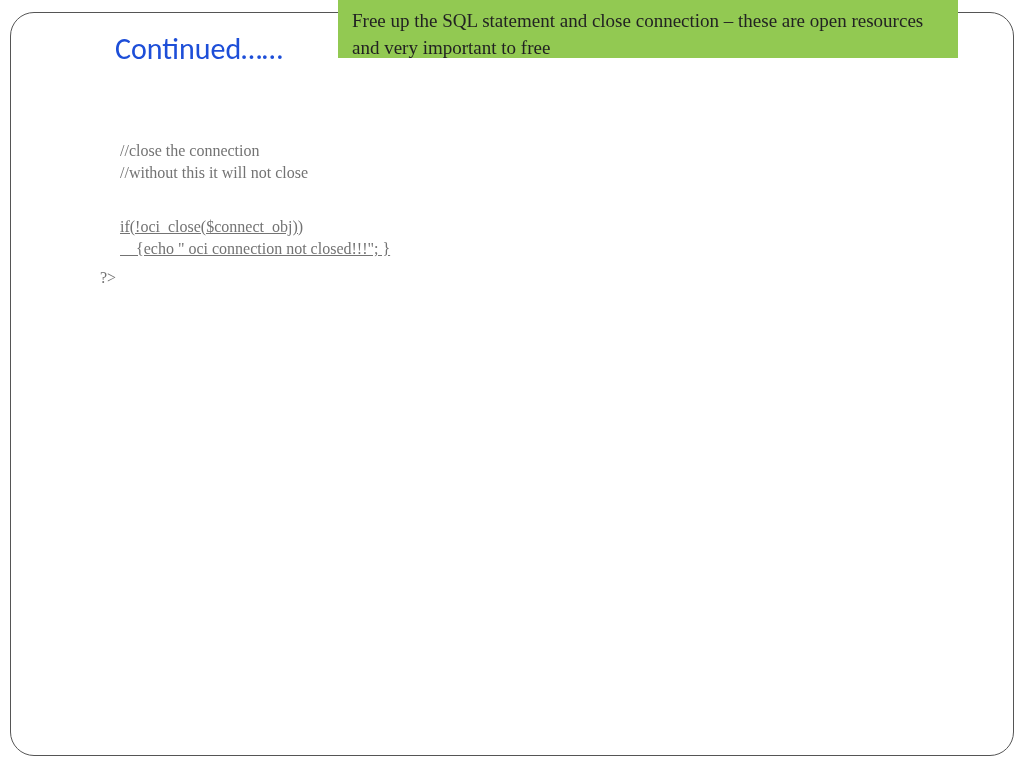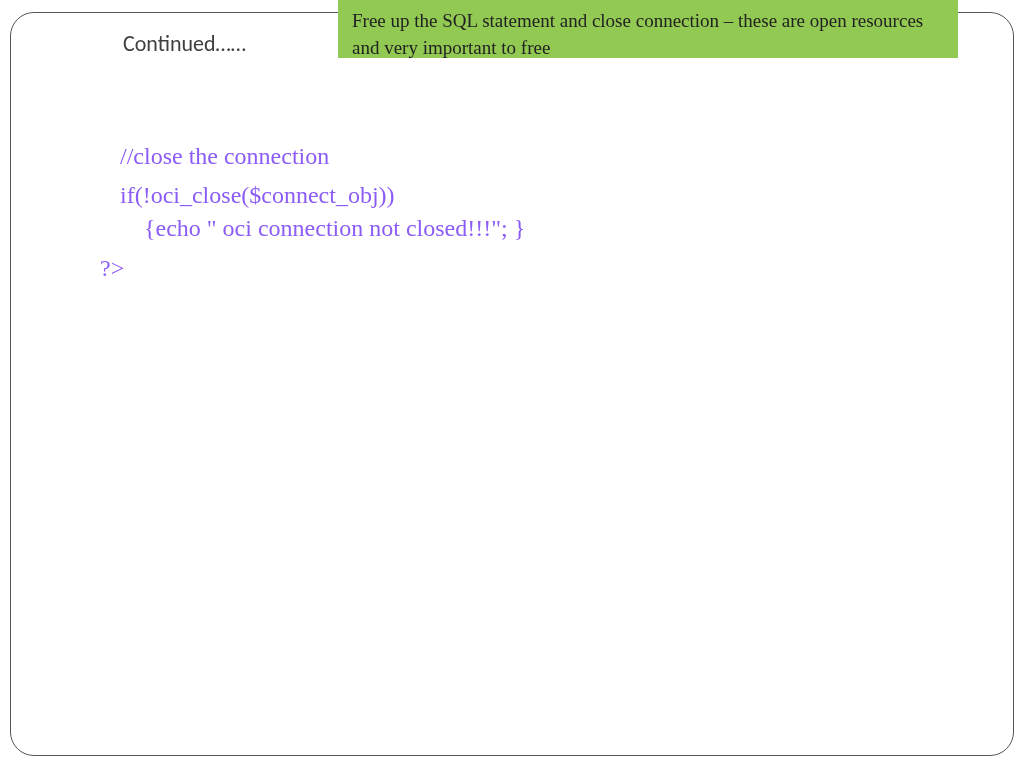--- a/index.html
+++ b/index.html
@@ -22,70 +22,71 @@
       right: 10px;
       bottom: 12px;
       border: 1.5px solid #555;
       border-radius: 24px;
     }
     .heading {
       position: absolute;
       top: 30px;
       left: 115px;
       font-family: Calibri, Arial, sans-serif;
-      font-size: 22px;
-      color: #404040;
+      font-size: 30px;
+      color: #1d4ed8;
       font-weight: 400;
-      margin-left: 8px;
     }
     .annotation-box {
       position: absolute;
       top: 0px;
       left: 338px;
       width: 620px;
       height: 58px;
       background: #8BC34A;
       background: #92c952;
       padding: 8px 14px;
       font-family: Georgia, 'Times New Roman', serif;
       font-size: 19px;
       color: #222;
       line-height: 1.4;
     }
     .code-block {
       position: absolute;
       top: 140px;
       left: 120px;
       font-family: Georgia, 'Times New Roman', serif;
-      font-size: 24px;
-      color: #8b5cf6;
+      font-size: 16px;
+      color: #737373;
       line-height: 1.4;
     }
     .code-line {
       white-space: pre;
     }
     .block2 {
-      margin-top: 5px;
+      margin-top: 31px;
+      text-decoration: underline;
     }
     .block3 {
       margin-top: 6px;
       margin-left: -20px;
     }
   </style>
 </head>
 <body>
 
 <div class="slide-frame"></div>
 
 <div class="heading">Continued……</div>
 
 <div class="annotation-box">Free up the SQL statement and close connection – these are open resources and very important to free</div>
 
 <div class="code-block">
   <div class="code-line">//close the connection</div>
+  <div class="code-line">//without this it will not close</div>
   <div class="block2">
     <div class="code-line">if(!oci_close($connect_obj))</div>
     <div class="code-line">    {echo " oci connection not closed!!!"; }</div>
   </div>
   <div class="block3">
     <div class="code-line">?&gt;</div>
   </div>
 </div>
 
 </body></html>

